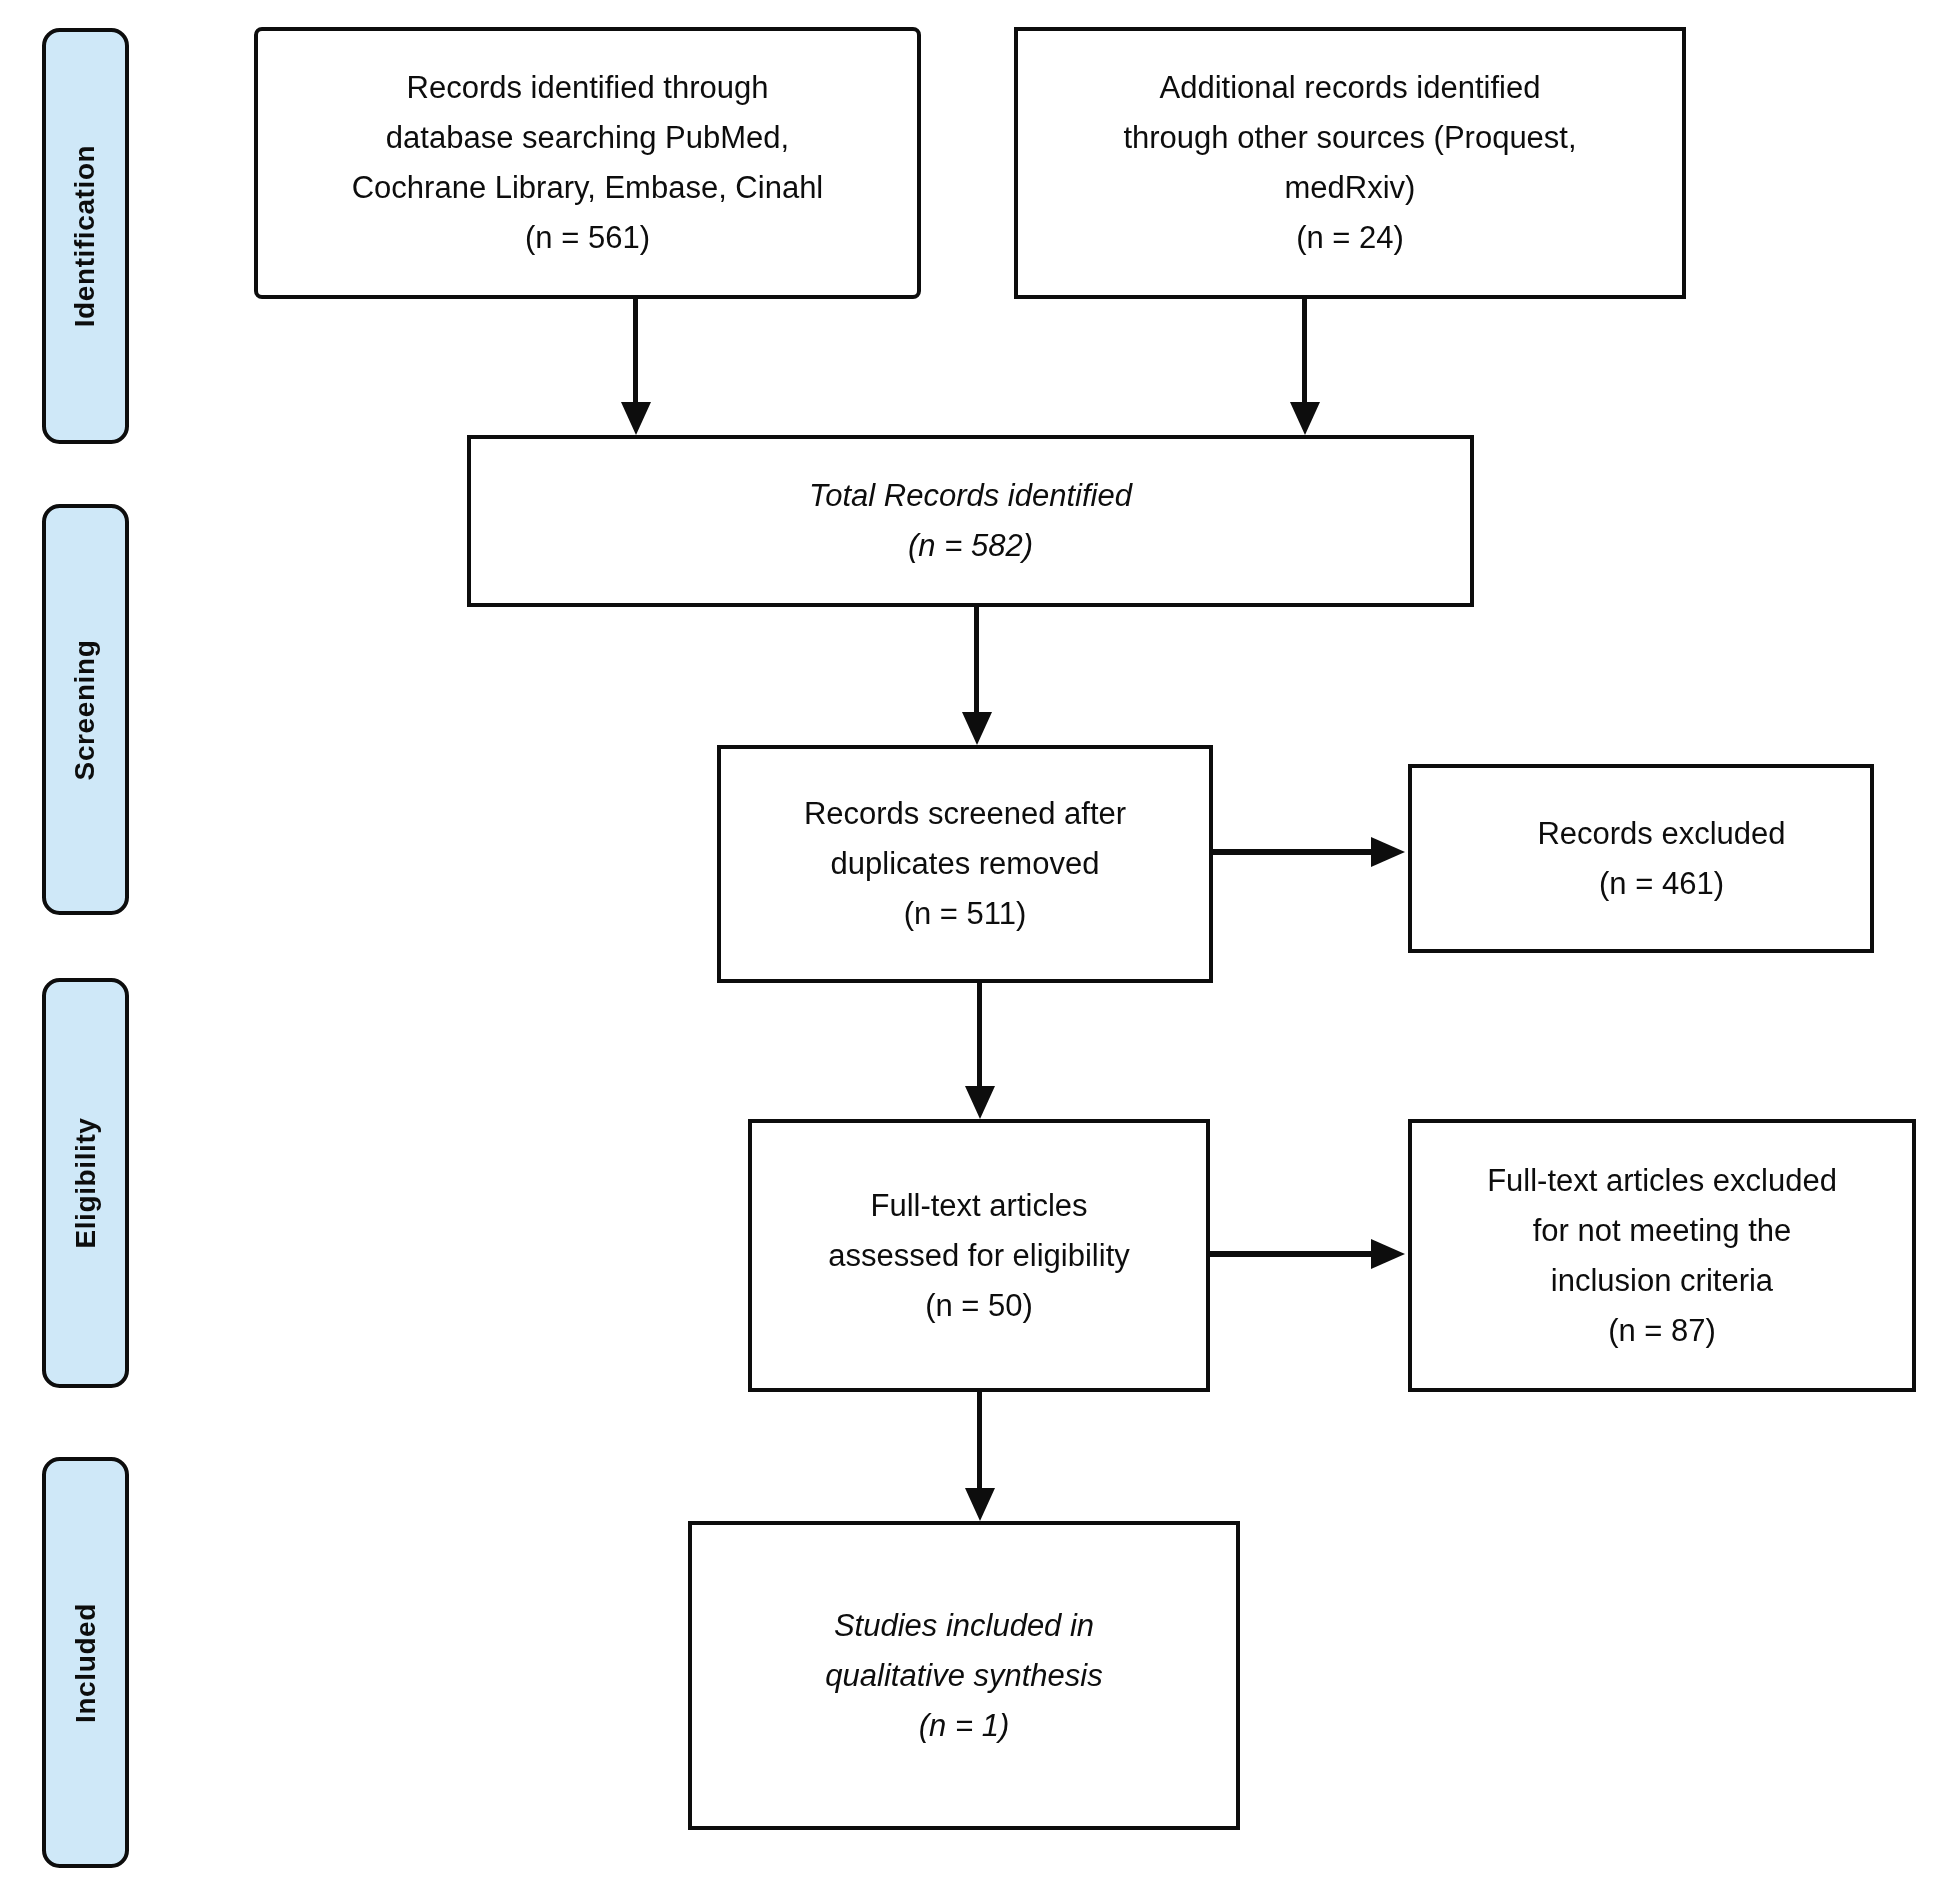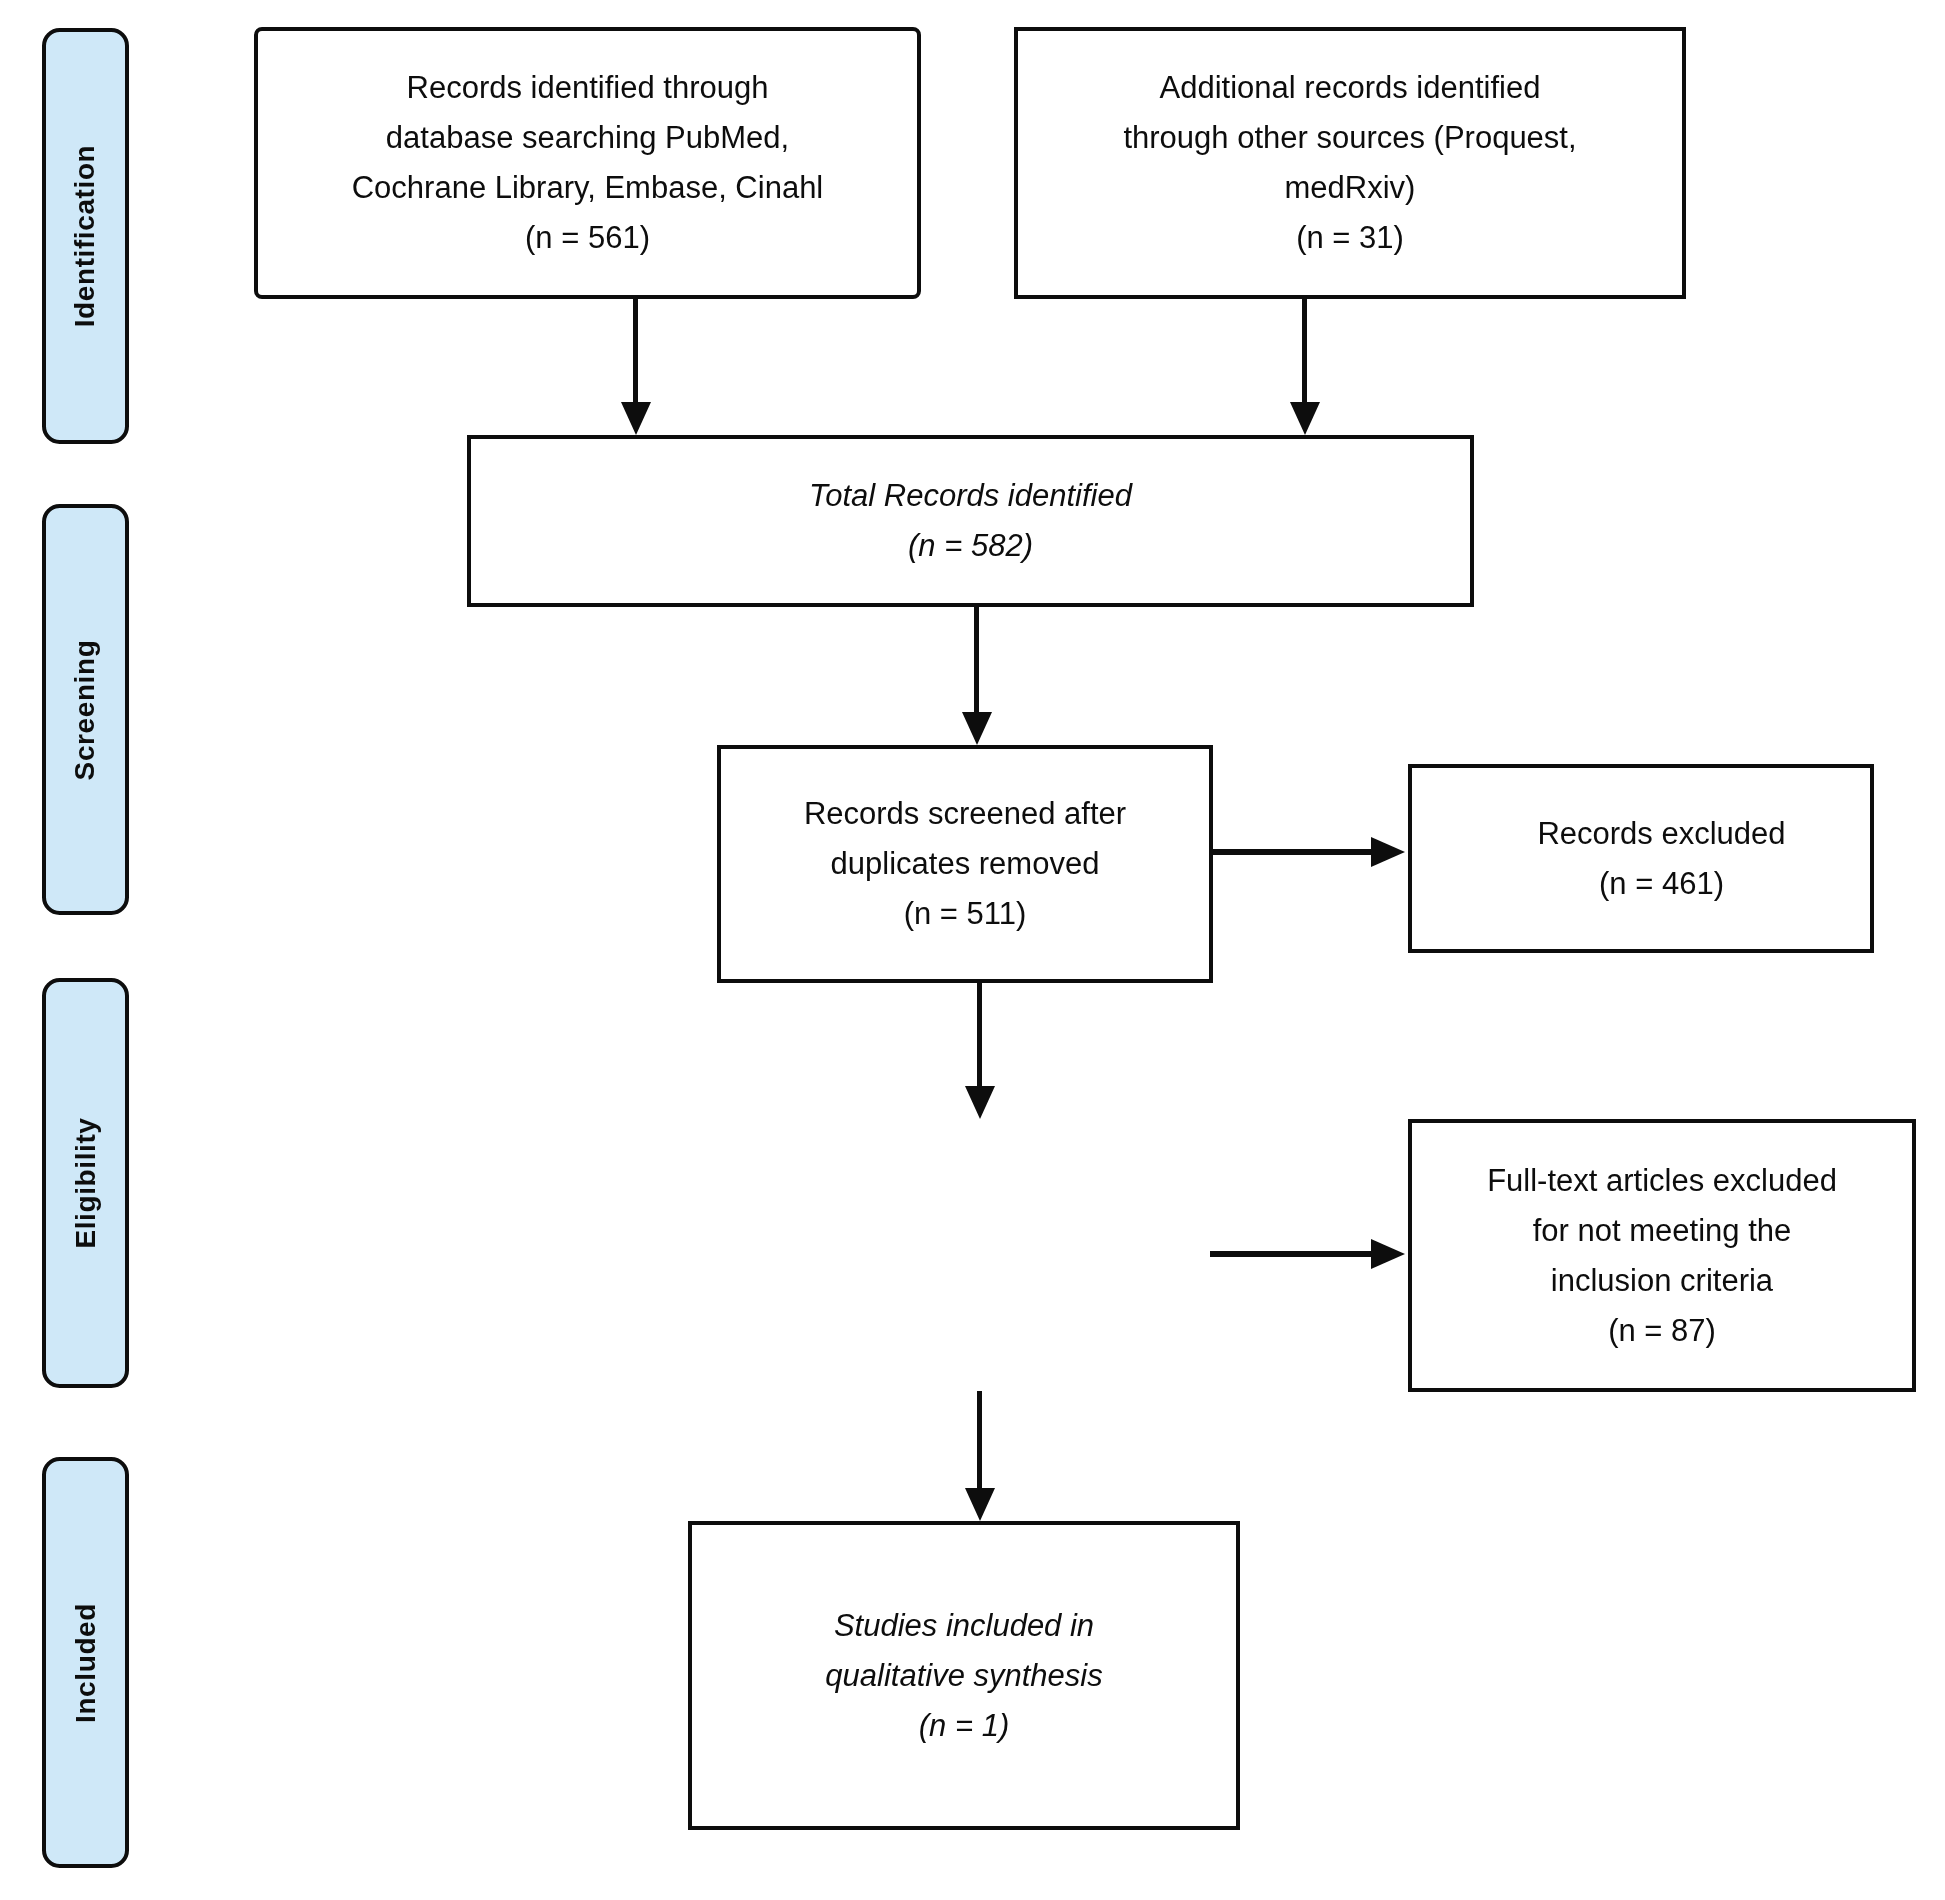--- a/index.html
+++ b/index.html
@@ -123,28 +123,31 @@
     <span class="stage-label">Included</span>
   </div>
 
   <div class="box" id="bx-a">Records identified through
 database searching PubMed,
 Cochrane Library, Embase, Cinahl
 (n = 561)</div>
   <div class="box" id="bx-b">Additional records identified
 through other sources (Proquest,
 medRxiv)
-(n = 31)</div>
+(n = 24)</div>
   <div class="box" id="bx-c">Total Records identified
 (n = 582)</div>
   <div class="box" id="bx-d">Records screened after
 duplicates removed
 (n = 511)</div>
   <div class="box" id="bx-e">Records excluded
 (n = 461)</div>
+  <div class="box" id="bx-f">Full-text articles
+assessed for eligibility
+(n = 50)</div>
   <div class="box" id="bx-g">Full-text articles excluded
 for not meeting the
 inclusion criteria
 (n = 87)</div>
   <div class="box" id="bx-h">Studies included in
 qualitative synthesis
 (n = 1)</div>
 
   <div class="arrow-v" id="ar-av1"></div>
   <div class="arrow-v" id="ar-av2"></div>

